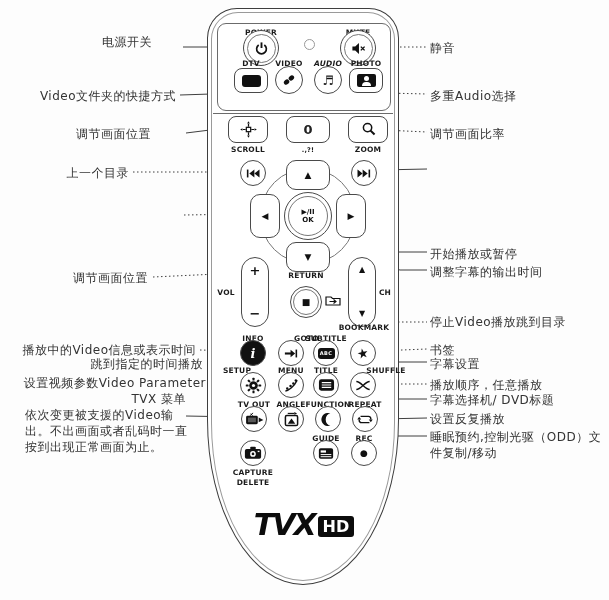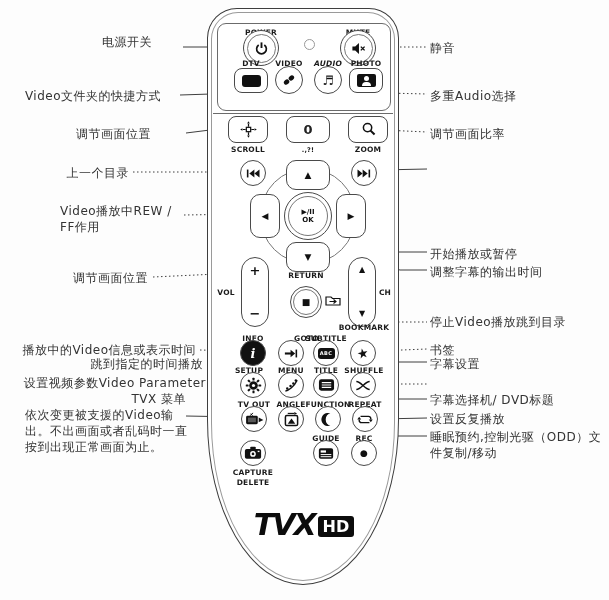--- a/index.html
+++ b/index.html
@@ -76,39 +76,39 @@
       <line x1="377" y1="351" x2="427" y2="349" stroke-dasharray="1.5,2.5"></line>
       <polyline points="337,358 398,362 427,362"></polyline>
       <line x1="377" y1="384" x2="427" y2="384" stroke-dasharray="1.5,2.5"></line>
       <polyline points="337,390 398,399 427,399"></polyline>
       <line x1="380" y1="419" x2="427" y2="418"></line>
       <polyline points="340,427 398,436 427,436"></polyline>
     </g>
   </svg>
 
   <div class="ann r" style="right:457px;top:34px;">电源开关</div>
-  <div class="ann r" style="right:448px;top:88px;">Video文件夹的快捷方式</div>
+  <div class="ann r" style="right:433px;top:88px;">Video文件夹的快捷方式</div>
   <div class="ann r" style="right:458px;top:126px;">调节画面位置</div>
   <div class="ann r" style="right:480px;top:165px;">上一个目录</div>
-  <div class="ann wrap" style="left:60px;top:203px;width:128px;">Video播放中REW / FF作用</div>
   <div class="ann r" style="right:461px;top:270px;">调节画面位置</div>
   <div class="ann r" style="right:413px;top:342px;">播放中的Video信息或表示时间</div>
   <div class="ann r" style="right:406px;top:356px;">跳到指定的时间播放</div>
   <div class="ann r" style="right:403px;top:375px;">设置视频参数Video Parameter</div>
   <div class="ann r" style="right:423px;top:391px;">TVX 菜单</div>
   <div class="ann wrap" style="left:25px;top:407px;width:170px;">依次变更被支援的Video输出。不出画面或者乱码时一直按到出现正常画面为止。</div>
 
   <div class="ann" style="left:430px;top:40px;">静音</div>
   <div class="ann" style="left:430px;top:88px;">多重Audio选择</div>
   <div class="ann" style="left:430px;top:126px;">调节画面比率</div>
   <div class="ann" style="left:430px;top:246px;">开始播放或暂停</div>
   <div class="ann" style="left:430px;top:264px;">调整字幕的输出时间</div>
   <div class="ann" style="left:430px;top:314px;">停止Video播放跳到目录</div>
   <div class="ann" style="left:430px;top:342px;">书签</div>
   <div class="ann" style="left:430px;top:356px;">字幕设置</div>
+  <div class="ann" style="left:430px;top:377px;">播放顺序，任意播放</div>
   <div class="ann" style="left:430px;top:392px;">字幕选择机/ DVD标题</div>
   <div class="ann" style="left:430px;top:411px;">设置反复播放</div>
   <div class="ann wrap" style="left:430px;top:429px;width:176px;">睡眠预约,控制光驱（ODD）文件复制/移动</div>
 
   <div class="remote">
     <div class="remote-inner"></div>
     <div class="panel"></div>
     <div class="hline"></div>
 
     <div class="cap" style="left:53px;top:19px;">POWER</div>
@@ -247,24 +247,24 @@
     </div>
     <div class="rbtn circle" style="left:105px;top:331px;width:26px;height:26px;">
       <div class="blackchip" style="width:17px;height:11px;">
         <span class="abc">ABC</span>
       </div>
     </div>
     <div class="rbtn circle" style="left:142px;top:331px;width:26px;height:26px;">
       <span class="star">★</span>
     </div>
 
-    <div class="cap" style="left:41px;top:357px;">SETUP</div>
+    <div class="cap" style="left:29px;top:357px;">SETUP</div>
     <div class="cap" style="left:83px;top:357px;">MENU</div>
     <div class="cap" style="left:118px;top:357px;">TITLE</div>
-    <div class="cap" style="left:156px;top:357px;">SHUFFLE</div>
+    <div class="cap" style="left:156px;top:357px;padding-left:44px;">SHUFFLE</div>
     <div class="rbtn circle" style="left:32px;top:363px;width:26px;height:26px;">
       <svg width="17" height="17" viewBox="0 0 18 18">
         <g fill="#111">
           <circle cx="9" cy="9" r="4.6"></circle>
           <g>
             <rect x="7.9" y="0.8" width="2.2" height="3" rx="0.6"></rect>
               <rect x="7.9" y="14.2" width="2.2" height="3" rx="0.6"></rect>
             <rect x="0.8" y="7.9" width="3" height="2.2" rx="0.6"></rect>
               <rect x="14.2" y="7.9" width="3" height="2.2" rx="0.6"></rect>
           </g>

